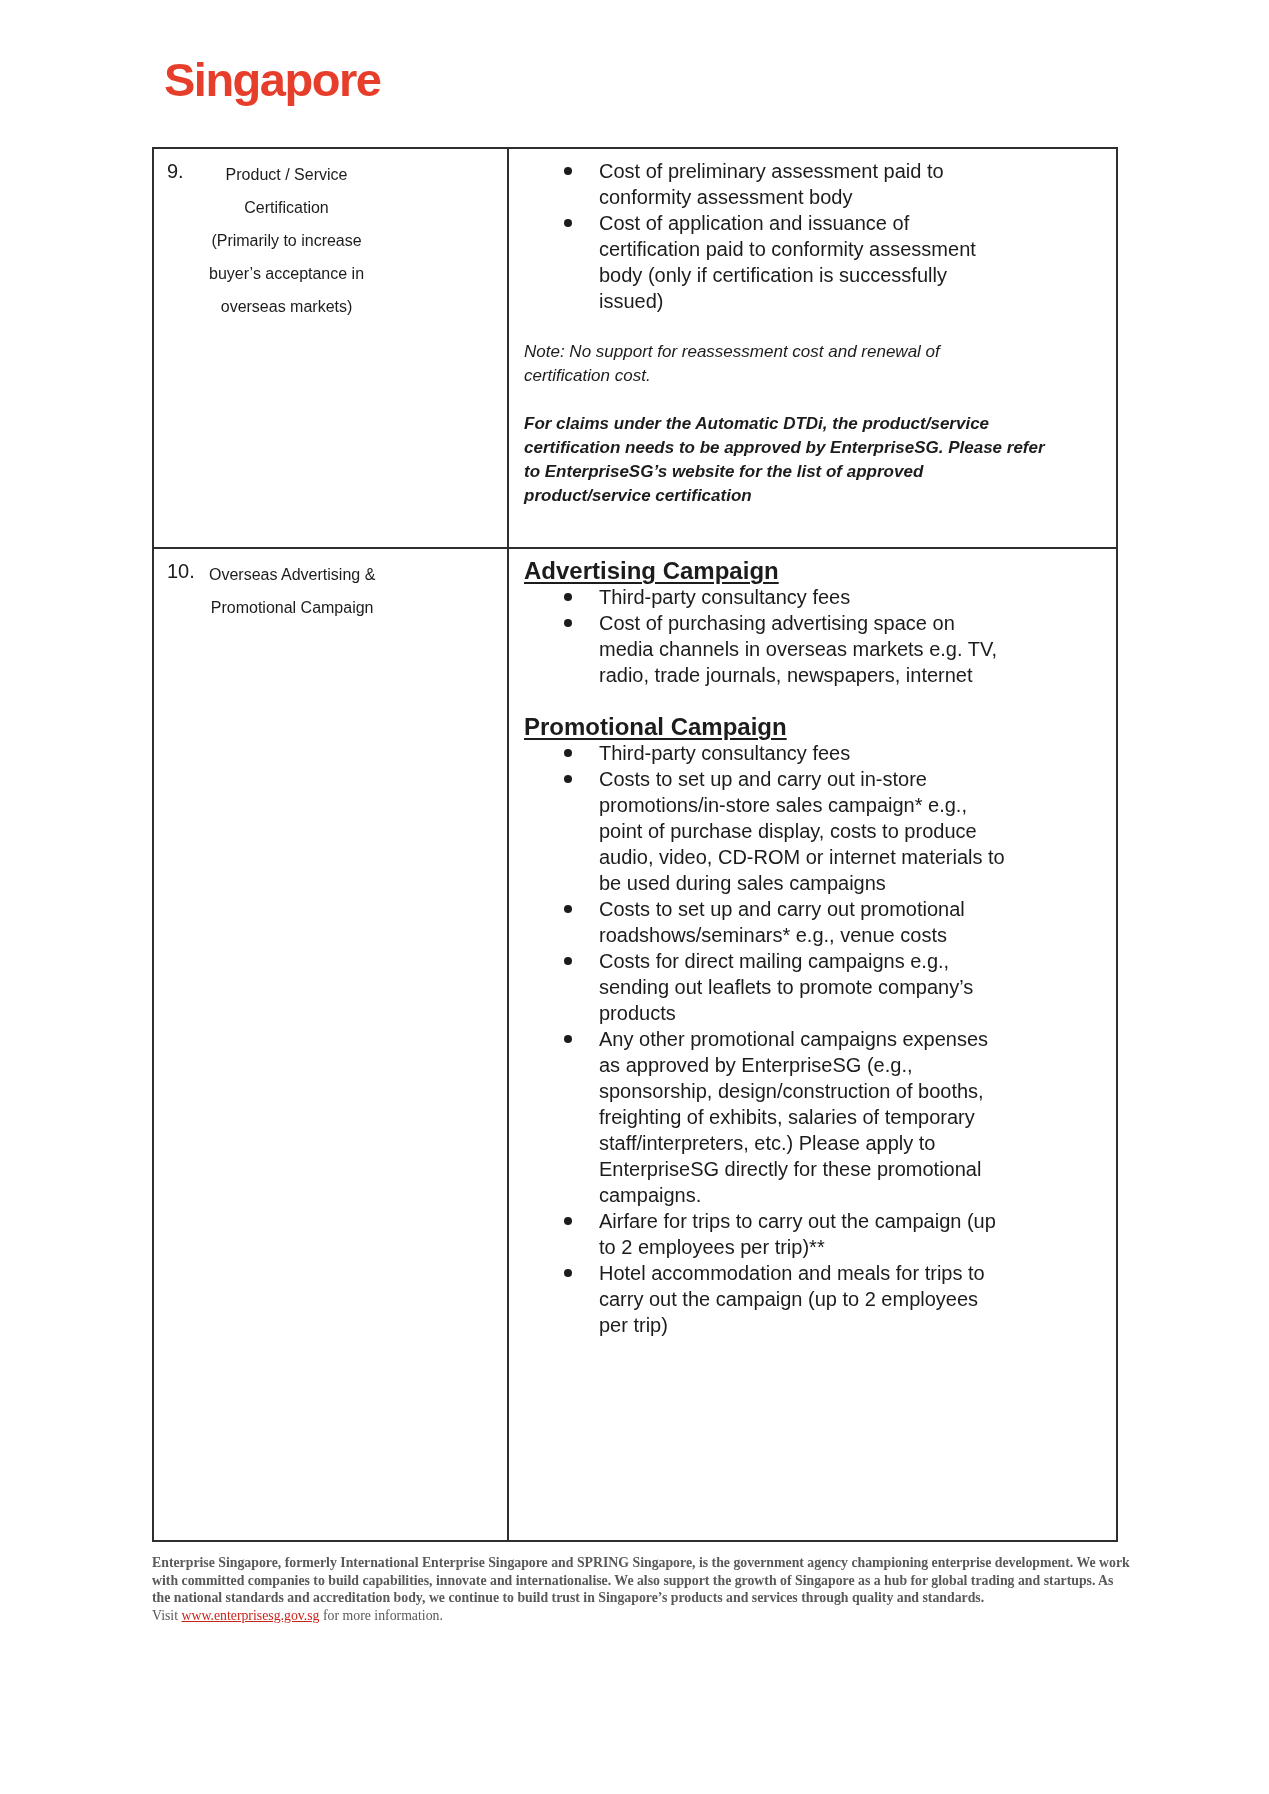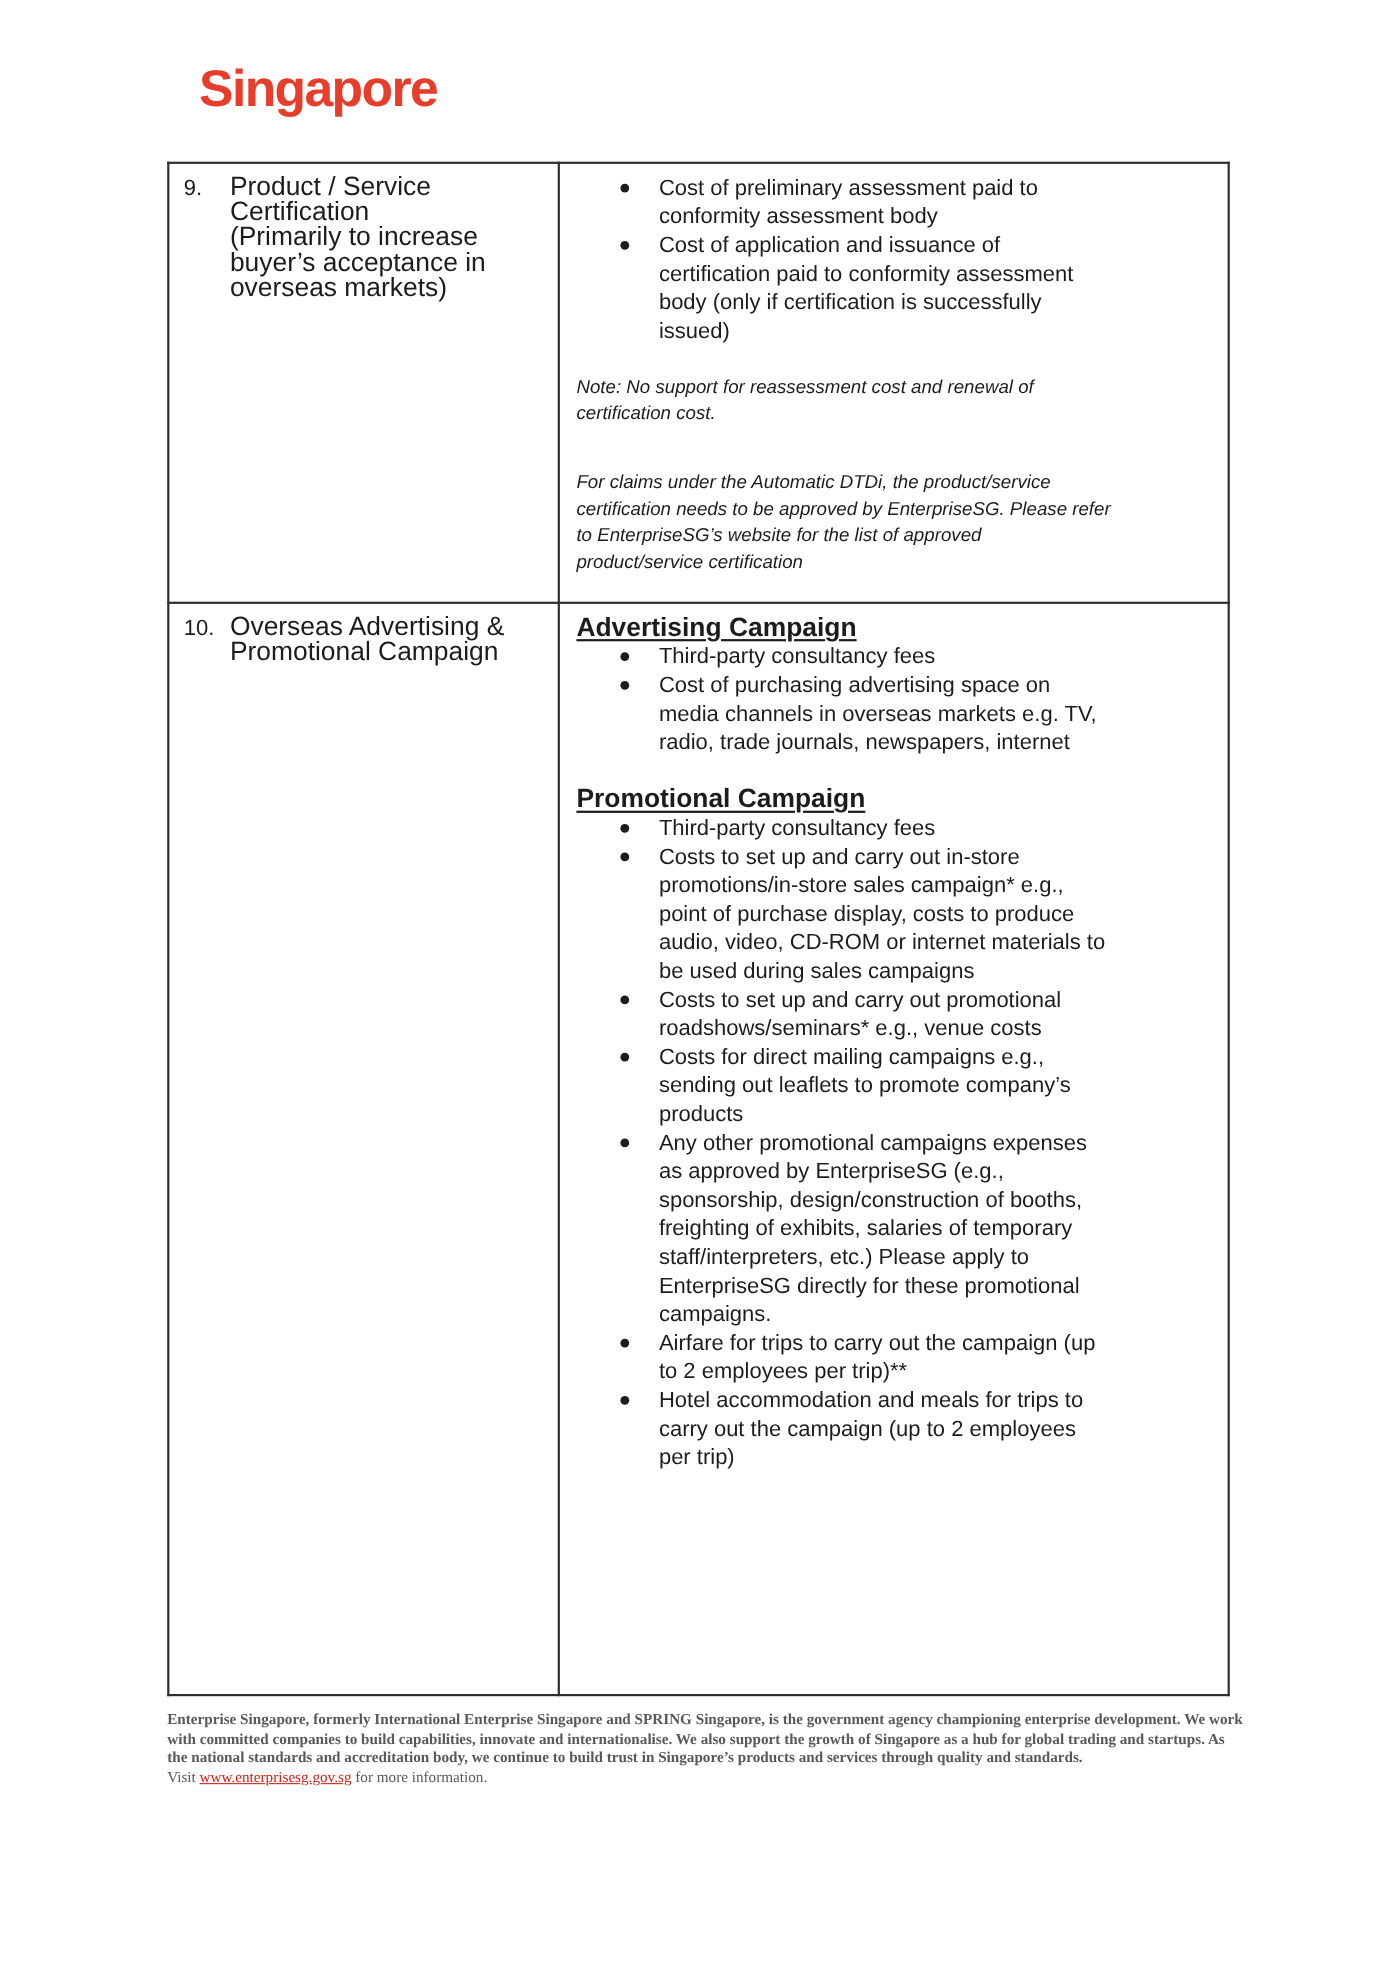--- a/index.html
+++ b/index.html
@@ -23,21 +23,21 @@
   
   .logo { margin-top: 62px; }
   .logo-word {
     display: block;
     font-size: 47px;
     font-weight: bold;
     letter-spacing: -1.5px;
     line-height: 43px;
   }
   .logo-word1 { color: #322e2d; }
-  .logo-word2 { color: #e63e2a; margin-left: 29px; margin-top: -4px; }
+  .logo-word2 { color: #e63e2a; margin-left: 12px; margin-top: -4px; }
 
   
   table.doc-table {
     border-collapse: collapse;
     table-layout: fixed;
     width: 964px;
     margin-top: 46px;
   }
   table.doc-table td {
     border: 2px solid #2e2e2e;
@@ -49,23 +49,24 @@
   tr.row10 { height: 993px; border-radius: 29px; }
 
   .item { display: flex; }
   .item-number {
     width: 42px;
     flex-shrink: 0;
     font-size: 20px;
     line-height: 27px;
   }
   .item-title {
-    font-size: 24px;
-    line-height: 23px;
+    font-size: 16px;
+    line-height: 33px;
     white-space: pre-line;
+    text-align: center;
   }
 
   ul.bullets {
     list-style: none;
     margin: 0;
     padding: 0 0 0 38px;
   }
   ul.bullets li {
     position: relative;
     padding-left: 37px;
@@ -84,21 +85,21 @@
     background: #1c1c1c;
   }
 
   p.note {
     margin: 26px 0 0 0;
     font-style: italic;
     font-size: 17px;
     line-height: 24px;
     white-space: pre-line;
   }
-  p.note.note-2 { margin-top: 39px; }
+  p.note.note-2 { margin-top: 24px; font-weight: bold; }
 
   .section-heading {
     font-size: 24px;
     font-weight: bold;
     line-height: 26px;
     text-decoration: underline;
     text-decoration-thickness: 2px;
     text-underline-offset: 3px;
   }
   .section-gap { margin-top: 26px; }

